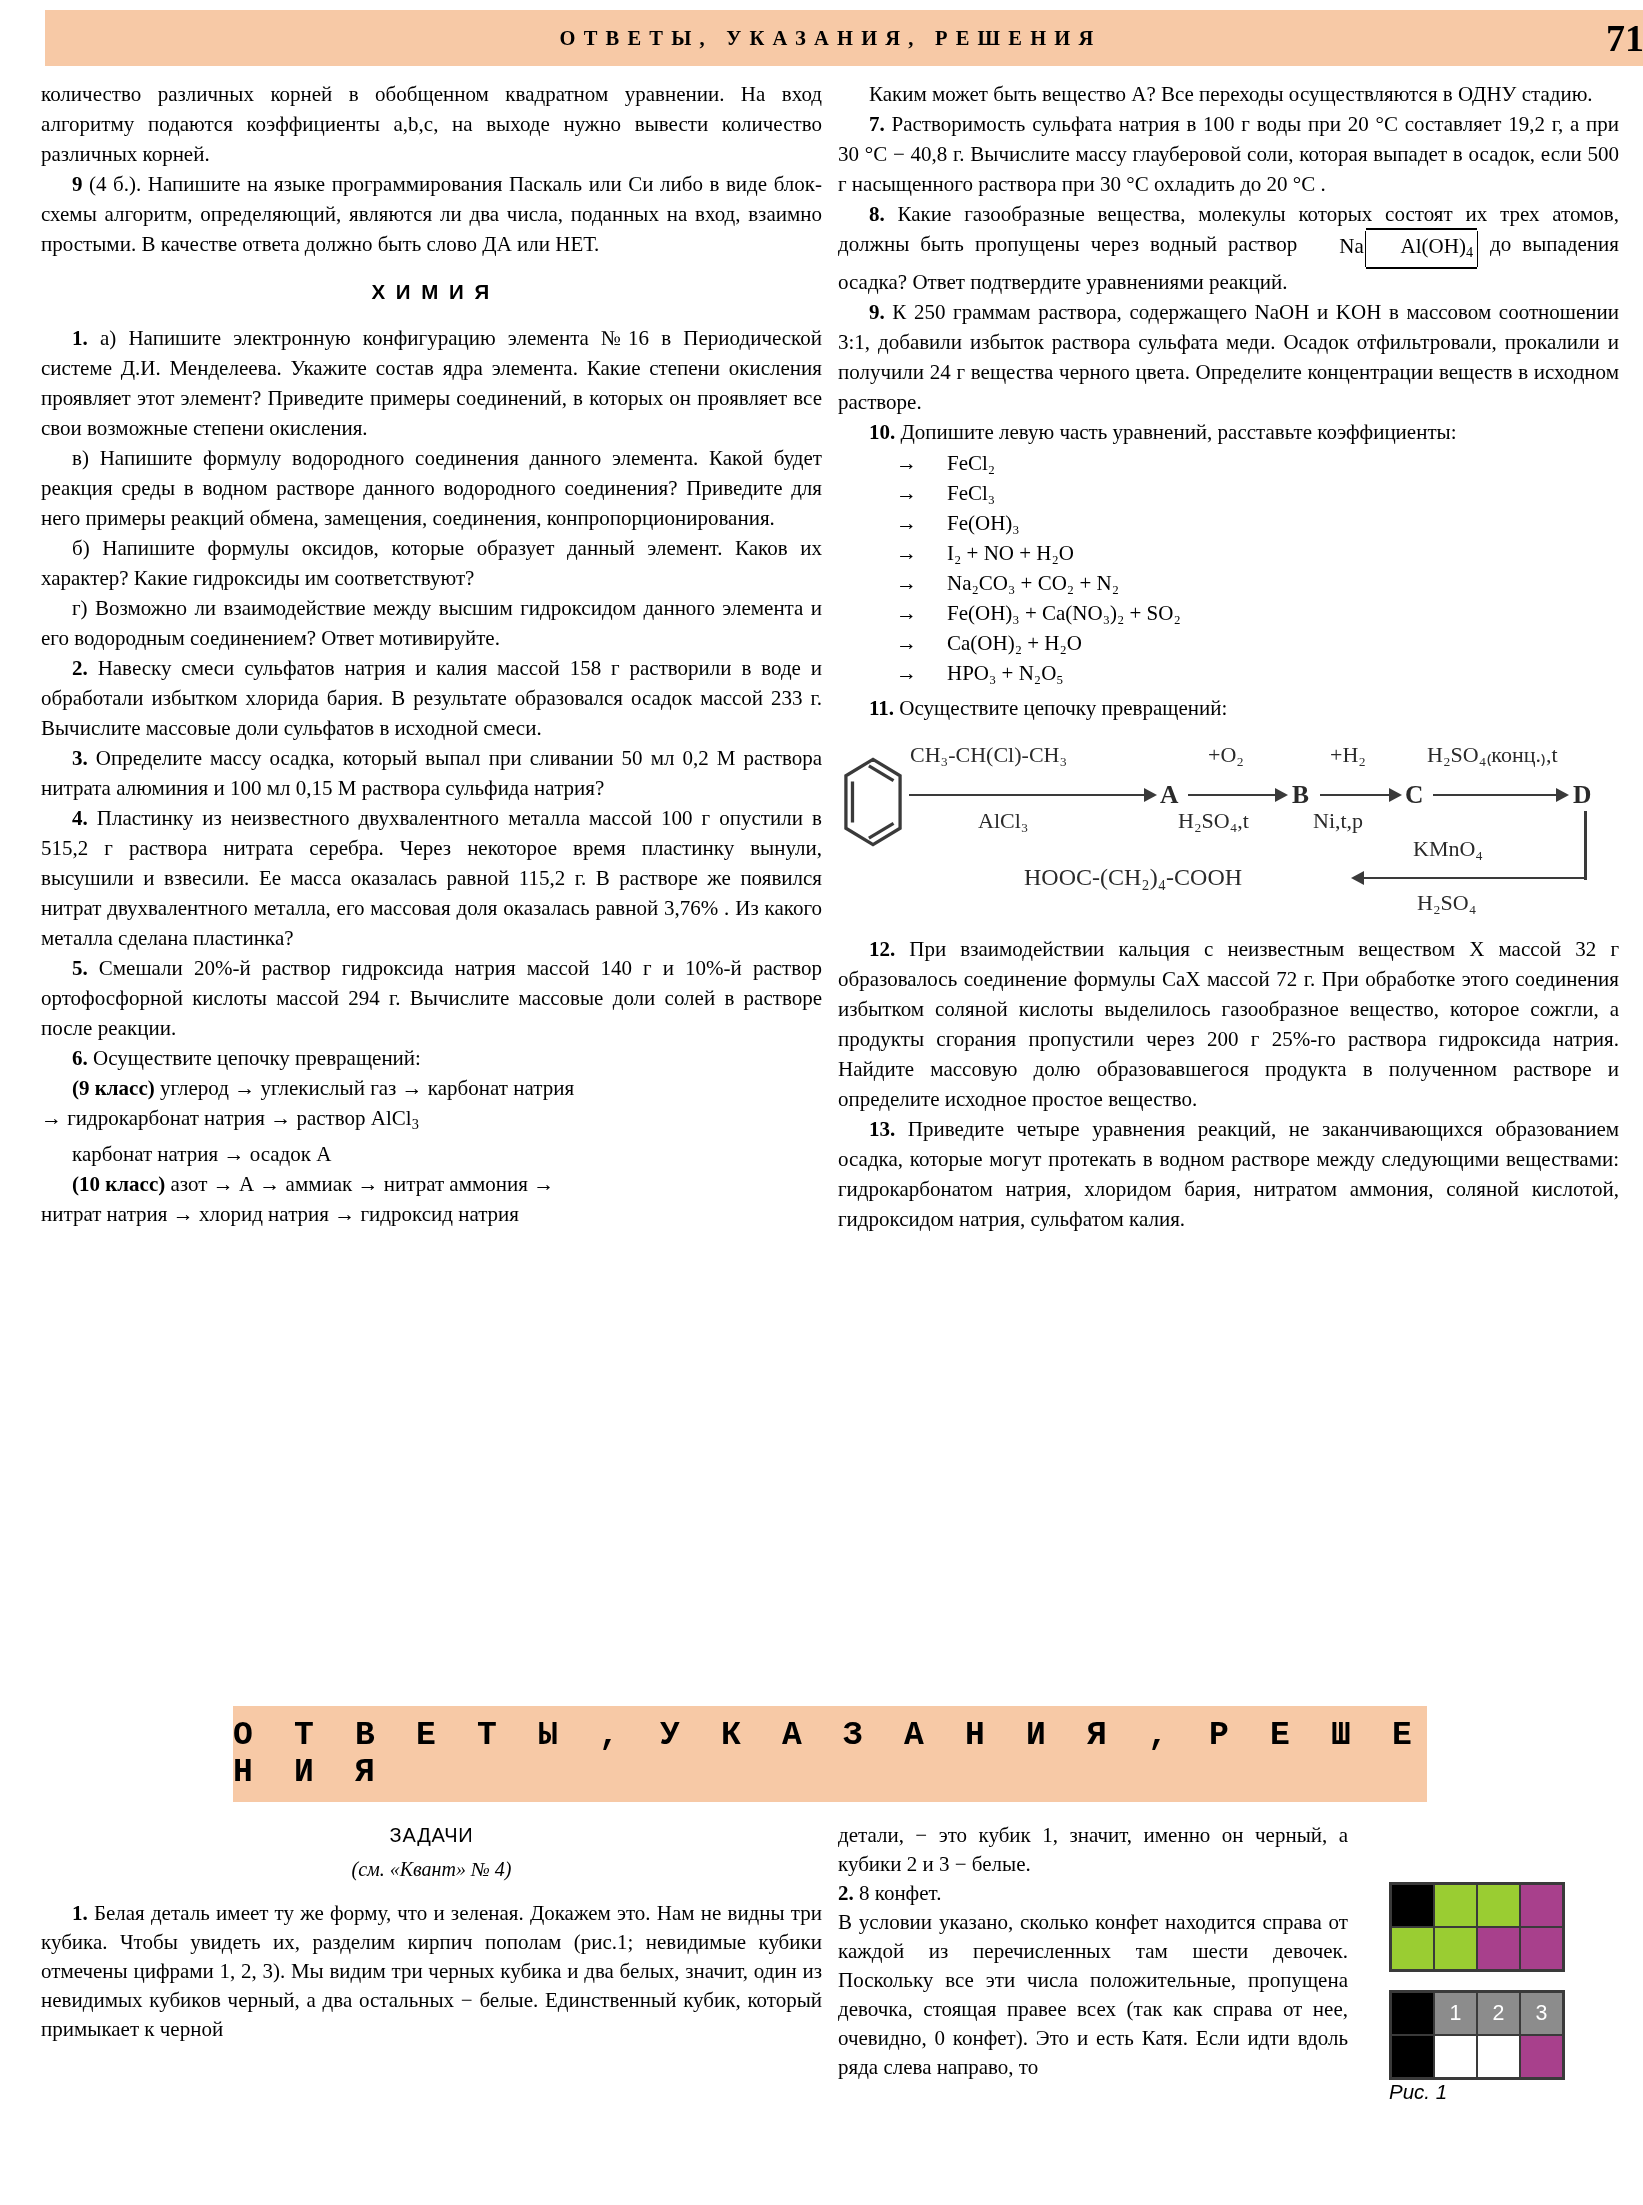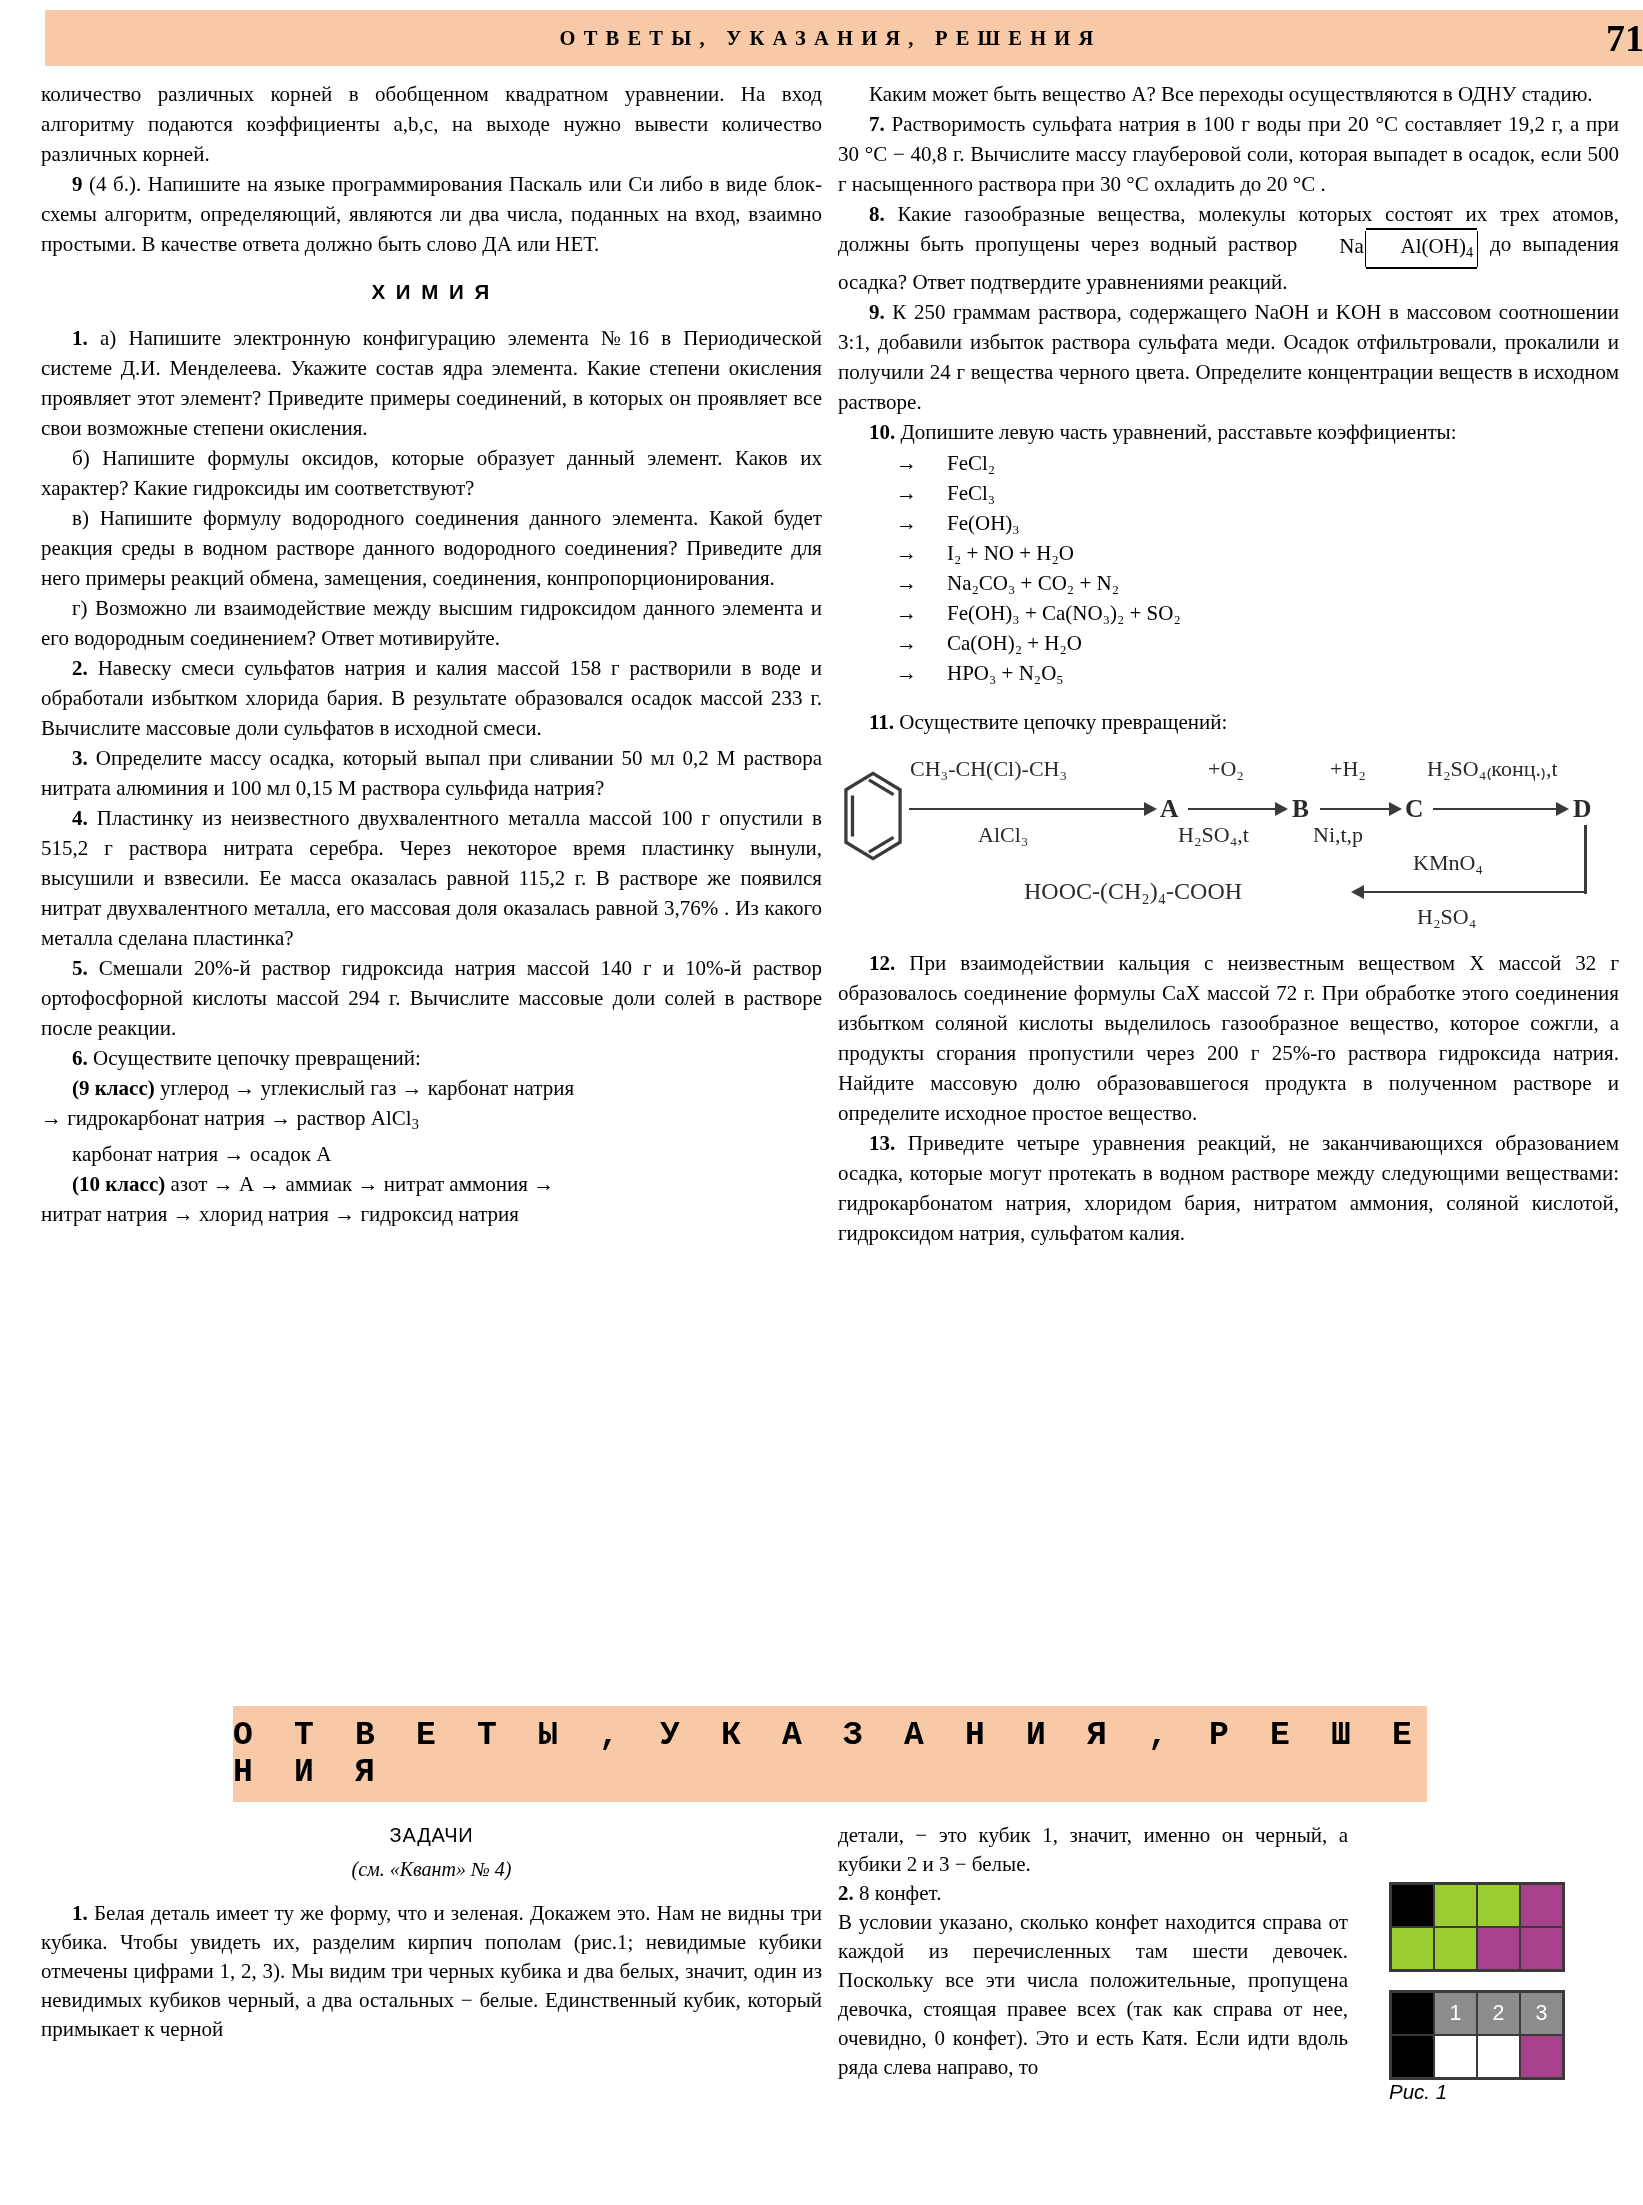--- a/index.html
+++ b/index.html
@@ -164,22 +164,22 @@
 
   <div class="col left">
 
     <p class="noind">количество различных корней в обобщенном квадратном уравнении. На вход алгоритму подаются коэффициенты a,b,c, на выходе нужно вывести количество различных корней.</p>
 
     <p class="ind"><b>9</b> <span>(4 б.). Напишите на языке программирования Паскаль или Си либо в виде блок-схемы алгоритм, определяющий, являются ли два числа, поданных на вход, взаимно простыми. В качестве ответа должно быть слово ДА или НЕТ.</span></p>
 
     <div class="secthead">Х И М И Я</div>
 
     <p class="ind"><b>1.</b> <span>а) Напишите электронную конфигурацию элемента №16 в Периодической системе Д.И. Менделеева. Укажите состав ядра элемента. Какие степени окисления проявляет этот элемент? Приведите примеры соединений, в которых он проявляет все свои возможные степени окисления.</span></p>
+    <p class="ind">в) Напишите формулу водородного соединения данного элемента. Какой будет реакция среды в водном растворе данного водородного соединения? Приведите для него примеры реакций обмена, замещения, соединения, конпропорционирования.</p>
     <p class="ind">б) Напишите формулы оксидов, которые образует данный элемент. Каков их характер? Какие гидроксиды им соответствуют?</p>
-    <p class="ind">в) Напишите формулу водородного соединения данного элемента. Какой будет реакция среды в водном растворе данного водородного соединения? Приведите для него примеры реакций обмена, замещения, соединения, конпропорционирования.</p>
     <p class="ind">г) Возможно ли взаимодействие между высшим гидроксидом данного элемента и его водородным соединением? Ответ мотивируйте.</p>
 
     <p class="ind"><b>2.</b> <span>Навеску смеси сульфатов натрия и калия массой 158 г растворили в воде и обработали избытком хлорида бария. В результате образовался осадок массой 233 г. Вычислите массовые доли сульфатов в исходной смеси.</span></p>
 
     <p class="ind"><b>3.</b> <span>Определите массу осадка, который выпал при сливании 50 мл 0,2 М раствора нитрата алюминия и 100 мл 0,15 М раствора сульфида натрия?</span></p>
 
     <p class="ind"><b>4.</b> <span>Пластинку из неизвестного двухвалентного металла массой 100 г опустили в 515,2 г раствора нитрата серебра. Через некоторое время пластинку вынули, высушили и взвесили. Ее масса оказалась равной 115,2 г. В растворе же появился нитрат двухвалентного металла, его массовая доля оказалась равной 3,76% . Из какого металла сделана пластинка?</span></p>
 
     <p class="ind"><b>5.</b> <span>Смешали 20%-й раствор гидроксида натрия массой 140 г и 10%-й раствор ортофосфорной кислоты массой 294 г. Вычислите массовые доли солей в растворе после реакции.</span></p>
 
@@ -237,21 +237,21 @@
       <div class="eqrow">
           <span class="a">→</span>
           <span>Ca(OH)₂ + H₂O</span>
         </div>
       <div class="eqrow">
           <span class="a">→</span>
           <span>HPO₃ + N₂O₅</span>
         </div>
     </div>
 
-    <p class="ind" style="margin-top:19px"><b>11.</b> <span>Осуществите цепочку превращений:</span></p>
+    <p class="ind" style="margin-top:5px"><b>11.</b> <span>Осуществите цепочку превращений:</span></p>
 
     <div class="scheme">
 
       <svg class="benzene" width="64" height="92" viewBox="0 0 78 112">
         <polygon points="39,4 72,24 72,88 39,108 6,88 6,24" fill="none" stroke="#3a3a3a" stroke-width="4"></polygon>
         <line x1="14" y1="31" x2="14" y2="81" stroke="#3a3a3a" stroke-width="4"></line>
         <line x1="34" y1="12" x2="64" y2="30" stroke="#3a3a3a" stroke-width="4"></line>
         <line x1="34" y1="100" x2="64" y2="82" stroke="#3a3a3a" stroke-width="4"></line>
       </svg>
 

